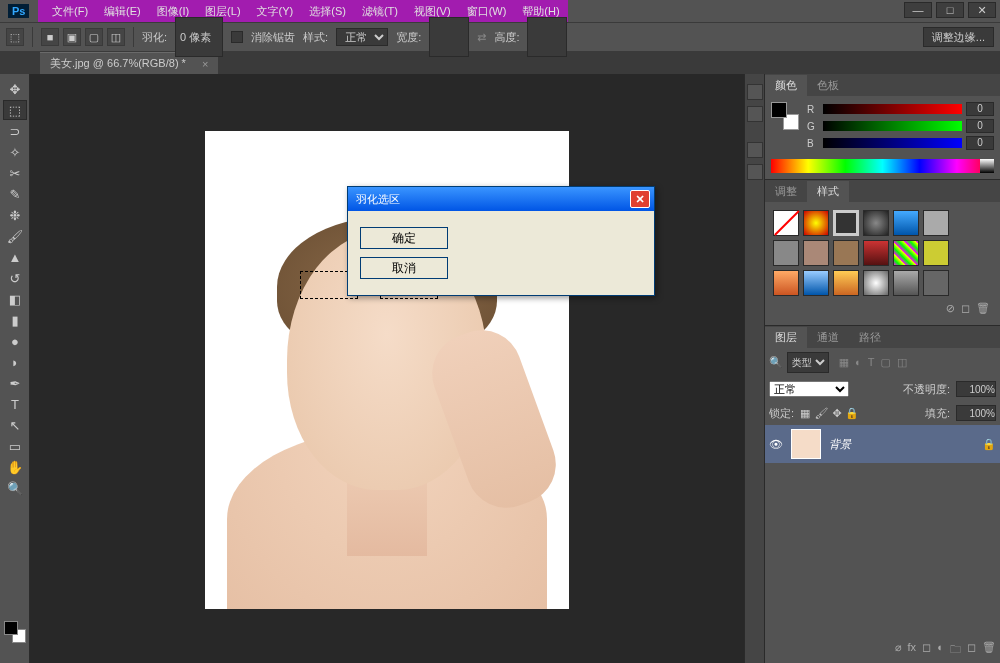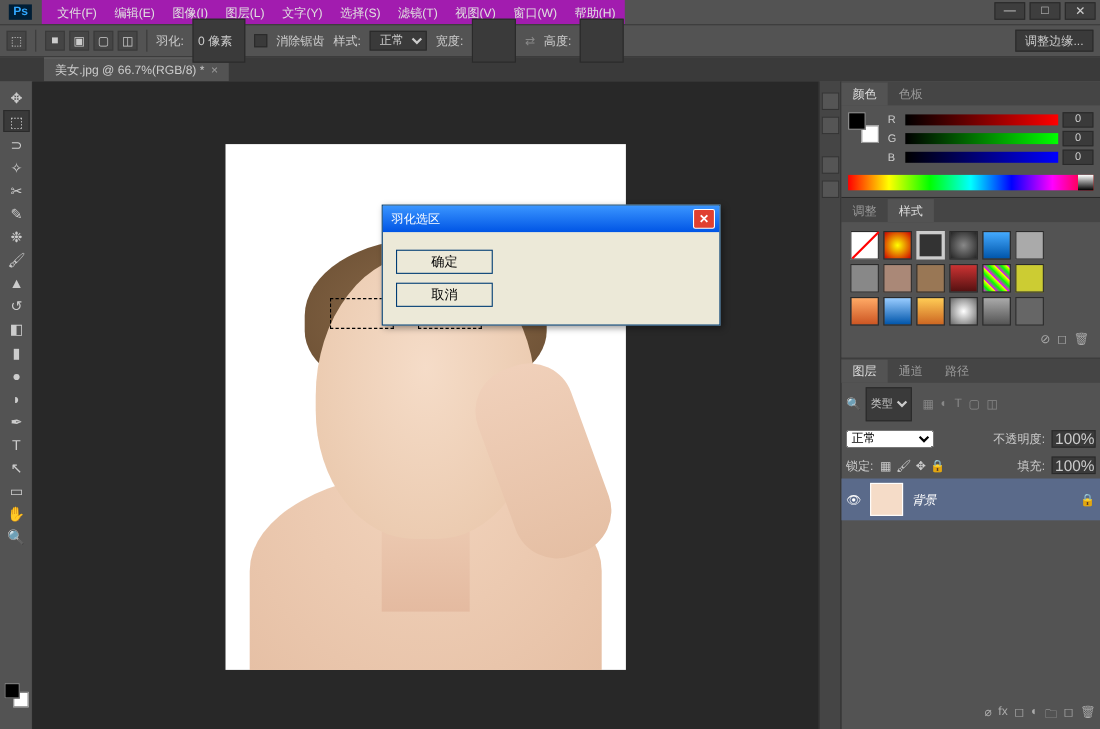--- a/index.html
+++ b/index.html
@@ -12,21 +12,21 @@
 .win-btn{width:28px;height:16px;background:#3e3e3e;color:#ccc;display:flex;align-items:center;justify-content:center;border:1px solid #2a2a2a;font-size:11px}
 .optbar{height:30px;background:#535353;border-top:1px solid #3a3a3a;border-bottom:1px solid #3a3a3a;display:flex;align-items:center;padding:0 6px;gap:8px;color:#ccc;position:relative}
 .opt-group{display:flex;align-items:center;gap:4px}
 .opt-sep{width:1px;height:20px;background:#3a3a3a}
 .opt-icon{width:18px;height:18px;border:1px solid #3a3a3a;background:#454545;display:flex;align-items:center;justify-content:center}
 .opt-input{background:#3a3a3a;border:1px solid #2a2a2a;color:#ccc;padding:19px 4px;width:48px;height:18px}
 .opt-select{background:#3a3a3a;border:1px solid #2a2a2a;color:#ccc;padding:1px 4px;height:18px}
 .opt-btn{background:#3a3a3a;border:1px solid #2a2a2a;color:#ccc;padding:2px 8px;height:20px}
 .opt-check{width:12px;height:12px;background:#3a3a3a;border:1px solid #2a2a2a}
 .tabbar{height:22px;background:#3a3a3a;display:flex;align-items:flex-end;padding-left:40px}
-.doctab{background:#535353;color:#ccc;padding:3px 10px;border-top:1px solid #6a6a6a;display:flex;align-items:center;gap:6px;font-size:11px}
+.doctab{background:#535353;color:#ccc;padding:3px 10px;border-top:1px solid #6a6a6a;display:flex;align-items:center;gap:16px;font-size:11px}
 .doctab .close{color:#999;font-size:11px}
 .main{display:flex;height:591px}
 .toolbar{width:30px;background:#535353;border-right:1px solid #2a2a2a;padding-top:4px}
 .tool{width:24px;height:20px;margin:1px 3px;display:flex;align-items:center;justify-content:center;color:#ccc;position:relative;font-size:13px}
 .tool.active{background:#3a3a3a;border:1px solid #2a2a2a}
 .tool-sep{height:8px}
 .canvas-area{flex:1;background:#282828;display:flex;align-items:center;justify-content:center;position:relative}
 .canvas{width:364px;height:478px;background:#fff;position:relative;overflow:hidden}
 .face{position:absolute;left:50%;top:48%;transform:translate(-50%,-50%);width:200px;height:260px;background:radial-gradient(ellipse at 50% 40%,#f5dcc8,#e8c5a8);border-radius:50% 50% 45% 45%}
 .hair{position:absolute;left:50%;top:18%;transform:translateX(-50%);width:220px;height:140px;background:radial-gradient(ellipse,#8a6a4a,#6a4e32);border-radius:50% 50% 40% 40%}
@@ -53,24 +53,24 @@
 .slider-track{flex:1;height:10px;position:relative}
 .slider-track.r{background:linear-gradient(to right,#000,#f00)}
 .slider-track.g{background:linear-gradient(to right,#000,#0f0)}
 .slider-track.b{background:linear-gradient(to right,#000,#00f)}
 .slider-val{width:28px;background:#3a3a3a;border:1px solid #2a2a2a;color:#ccc;text-align:center;font-size:10px;height:14px}
 .spectrum{height:14px;background:linear-gradient(to right,#f00,#ff0,#0f0,#0ff,#00f,#f0f,#f00);margin-top:6px;position:relative}
 .spectrum::after{content:"";position:absolute;right:0;top:0;width:14px;height:14px;background:linear-gradient(#fff,#000)}
 .styles-grid{display:grid;grid-template-columns:repeat(7,26px);gap:4px;padding:2px}
 .style-sw{width:26px;height:26px;border:1px solid #2a2a2a}
 .layers-head{display:flex;align-items:center;gap:4px;padding:4px;color:#ccc;font-size:10px}
-.layers-head select{background:#3a3a3a;border:1px solid #2a2a2a;color:#ccc;font-size:10px;height:31px}
+.layers-head select{background:#3a3a3a;border:1px solid #2a2a2a;color:#ccc;font-size:10px;height:21px}
 .layers-row{display:flex;align-items:center;gap:6px;padding:4px;color:#ccc;font-size:10px}
 .layers-row .rlabel{margin-left:auto}
-.layers-row input{width:40px;background:#3a3a3a;border:1px solid #2a2a2a;color:#ccc;font-size:14px;height:16px;text-align:right}
+.layers-row input{width:40px;background:#3a3a3a;border:1px solid #2a2a2a;color:#ccc;font-size:10px;height:16px;text-align:right}
 .lock-icons{display:flex;gap:4px;font-size:11px}
 .layer-item{display:flex;align-items:center;gap:8px;padding:4px;background:#5a6a8a;color:#fff;font-size:11px}
 .layer-eye{width:14px;text-align:center}
 .layer-thumb{width:30px;height:30px;background:#f5dcc8;border:1px solid #fff}
 .layer-lock{margin-left:auto;font-size:11px}
 .layers-foot{display:flex;justify-content:flex-end;gap:6px;padding:4px;color:#aaa;font-size:11px;margin-top:auto}
 .dialog{position:absolute;left:347px;top:186px;width:308px;background:#ece9d8;border:1px solid #003c74;box-shadow:2px 2px 6px rgba(0,0,0,0.4);z-index:100}
 .dlg-title{height:24px;background:linear-gradient(#3a95ff,#0055e5);color:#fff;display:flex;align-items:center;padding:0 4px 0 8px;font-size:12px}
 .dlg-close{margin-left:auto;width:20px;height:18px;background:#e04030;border:1px solid #fff;color:#fff;display:flex;align-items:center;justify-content:center;font-weight:bold;border-radius:2px}
 .dlg-body{padding:16px 12px;display:flex;gap:12px}

